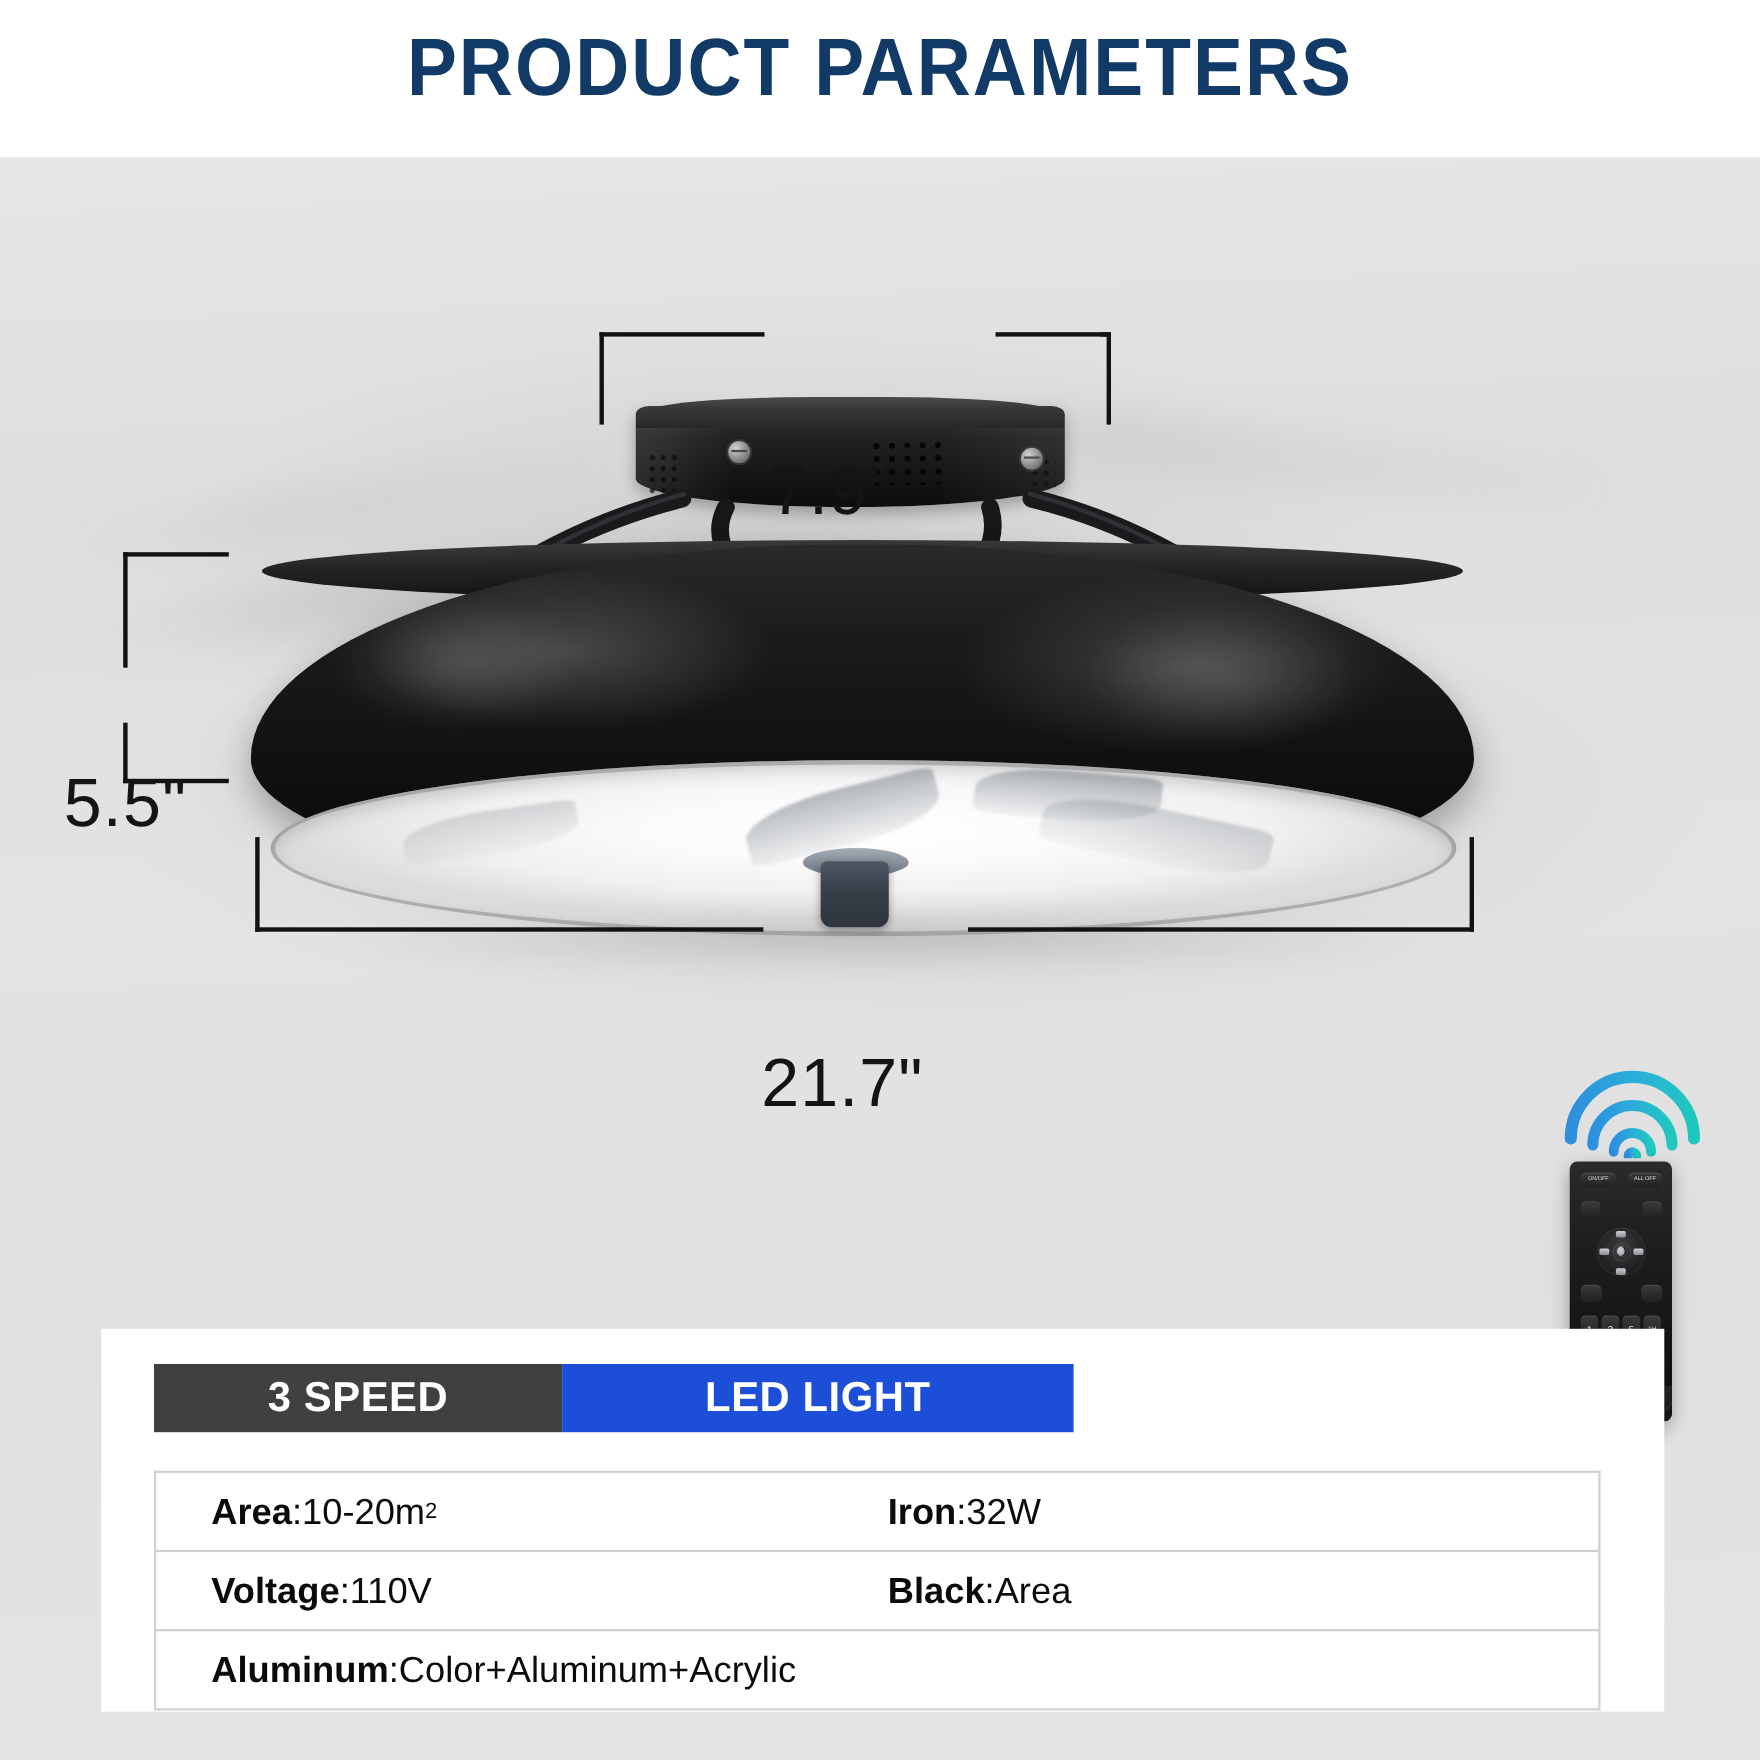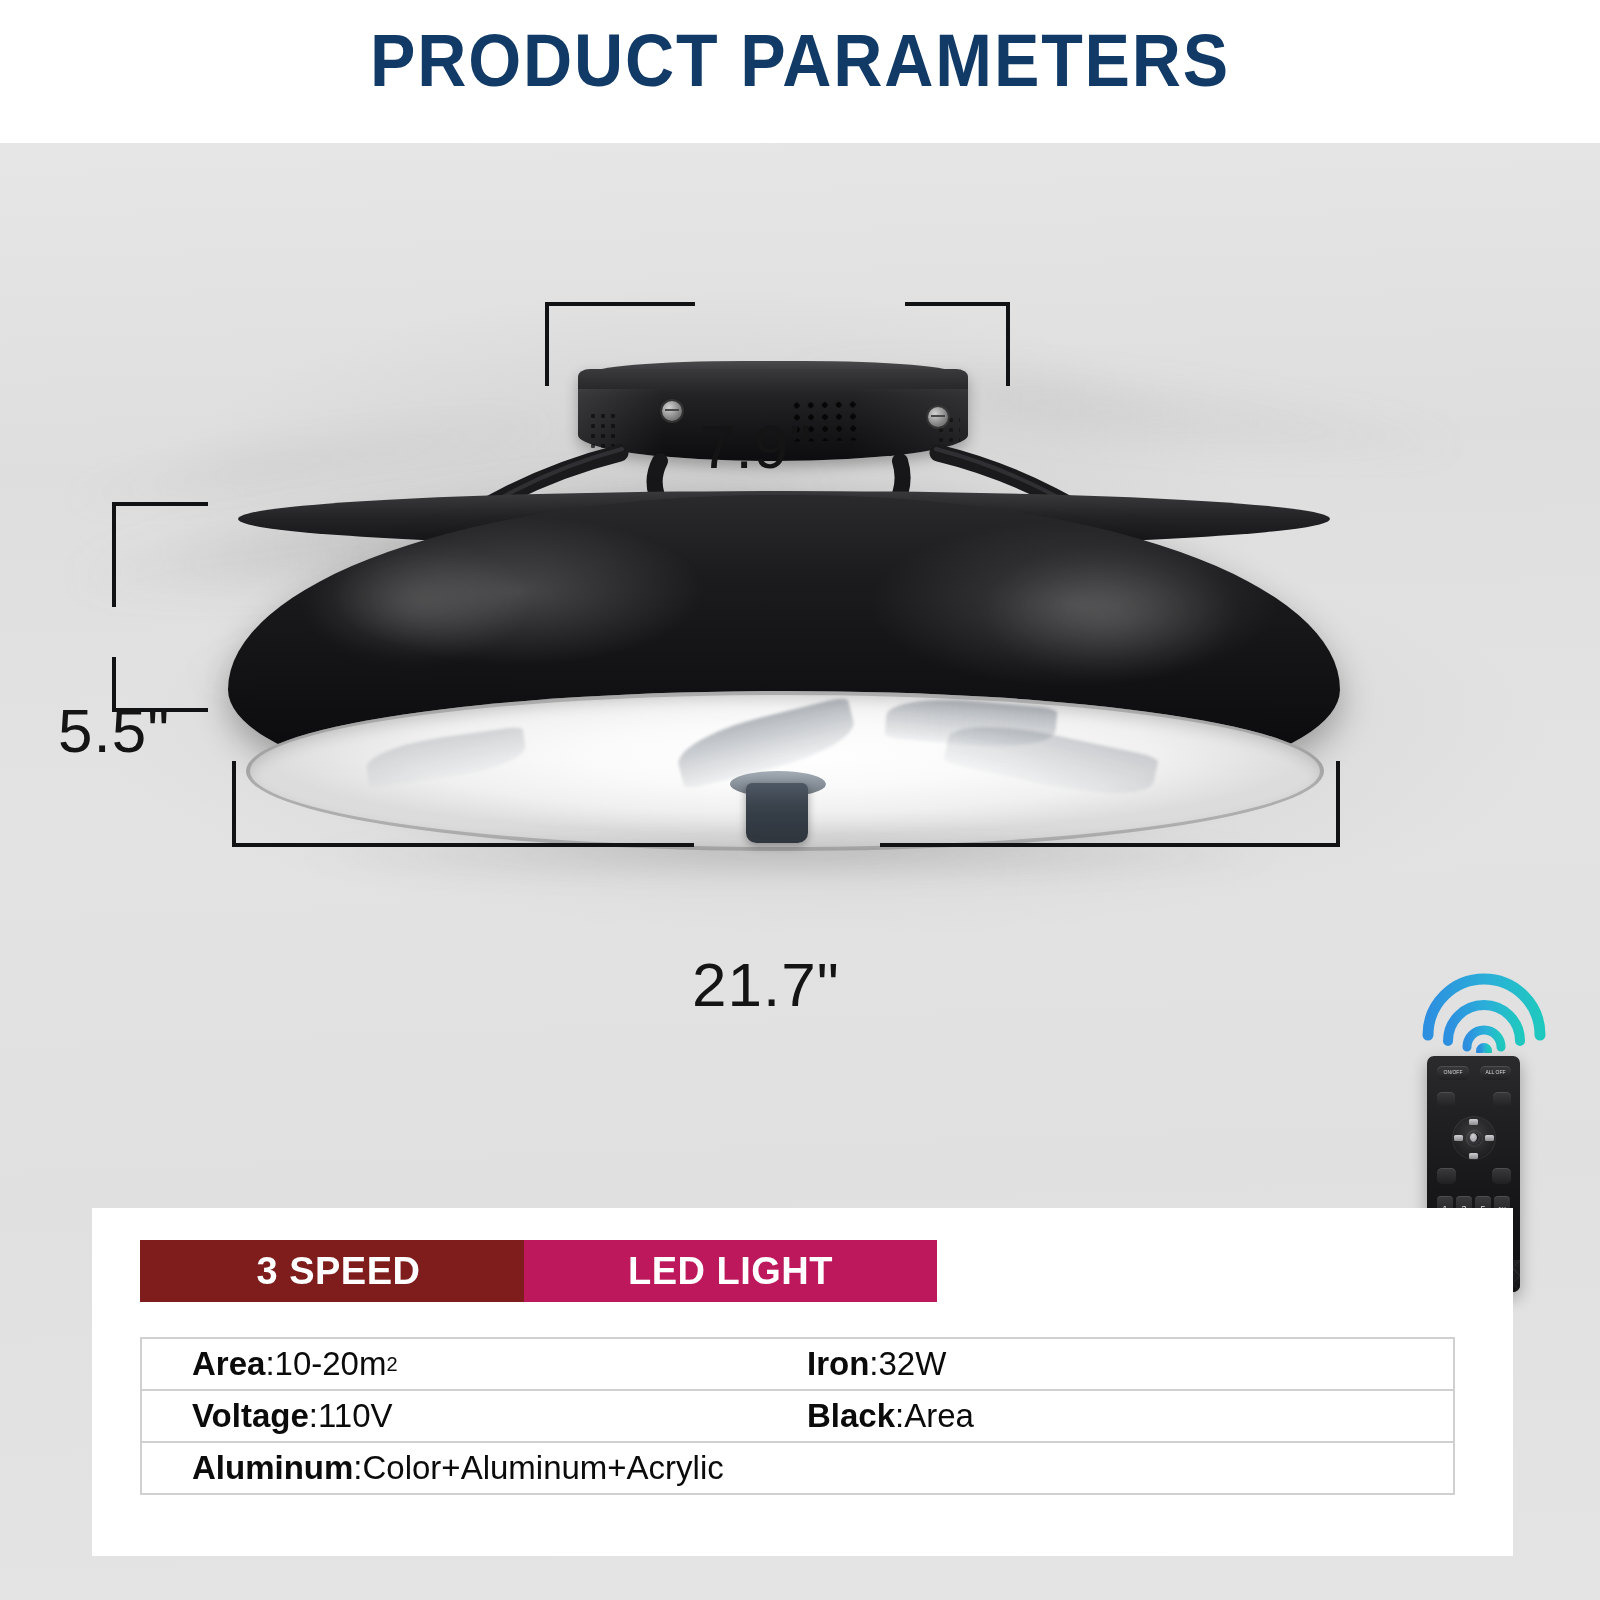--- a/index.html
+++ b/index.html
@@ -255,29 +255,29 @@
   .spec-panel{
     position:absolute;left:92px;top:1208px;width:1421px;height:348px;
     background:#ffffff;
   }
   .tabs{position:absolute;left:48px;top:32px;display:flex;}
   .tab{
     height:62px;display:flex;align-items:center;justify-content:center;
     color:#ffffff;font-size:38px;font-weight:bold;letter-spacing:.5px;
     font-family:"Liberation Sans","DejaVu Sans",sans-serif;
   }
-  .tab-speed{width:371px;background:#7f1d1d;padding-left:13px;}
-  .tab-led{width:413px;background:#be185d;}
+  .tab-speed{width:371px;background:#404040;}
+  .tab-led{width:465px;background:#1d4ed8;}
 
   .spec-table{
     position:absolute;left:48px;top:129px;width:1315px;
     border:2px solid #d0d0d0;border-bottom:none;box-sizing:border-box;
   }
   .spec-row{
-    display:flex;height:52px;align-items:center;
+    display:flex;height:72px;align-items:center;
     border-bottom:2px solid #d0d0d0;
     box-sizing:border-box;
   }
   .spec-cell{
     display:flex;align-items:center;
     font-size:33px;color:#0b0b0b;
     font-family:"Liberation Sans","DejaVu Sans",sans-serif;
     padding-left:50px;
     white-space:nowrap;
   }

